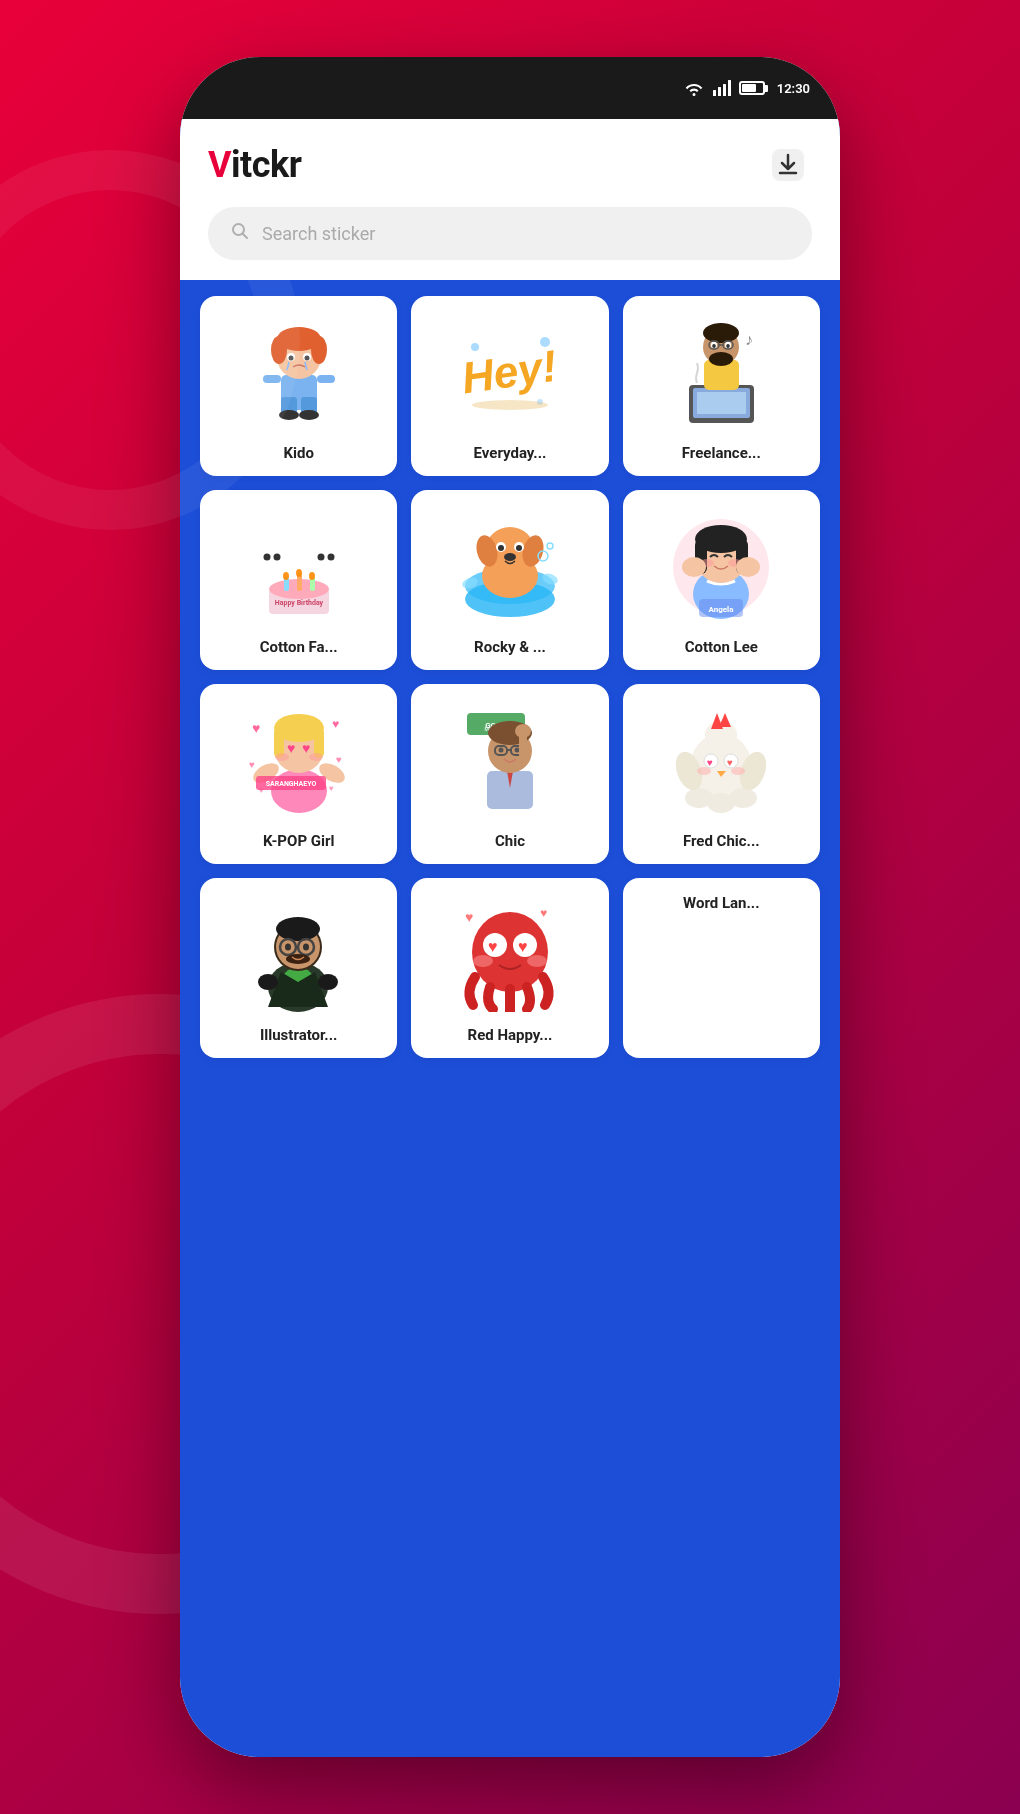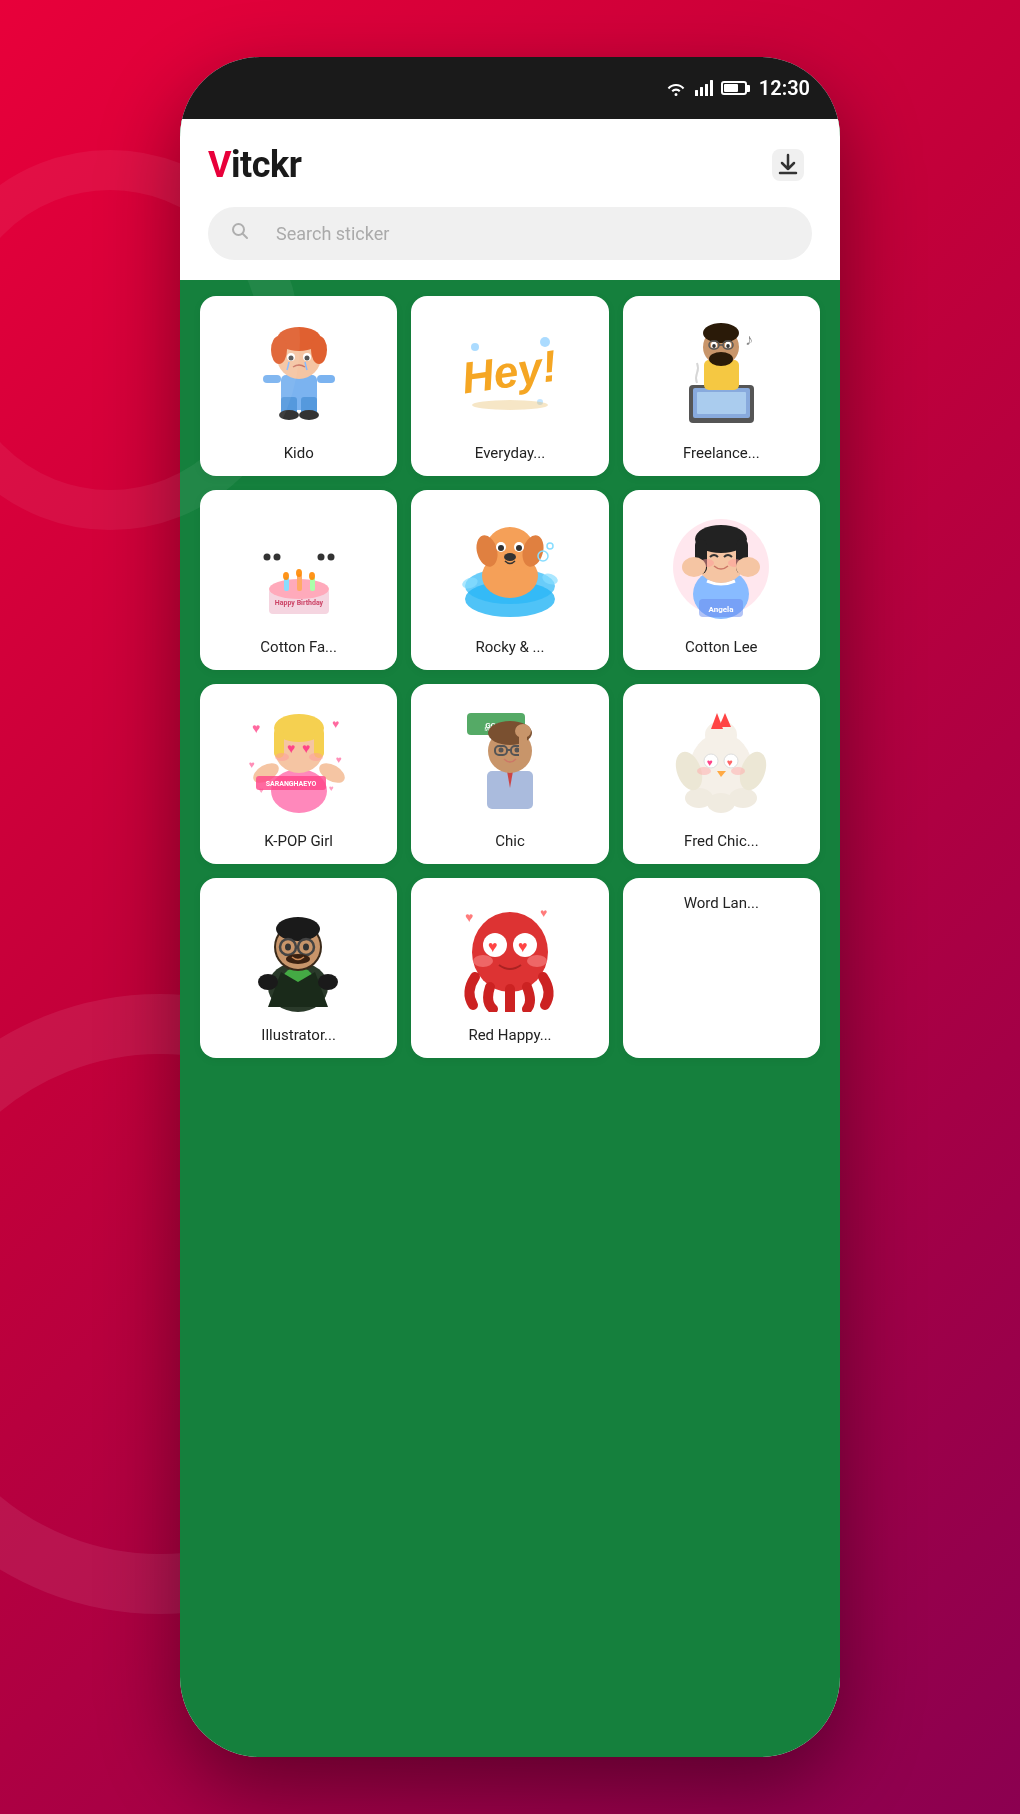--- a/index.html
+++ b/index.html
@@ -100,29 +100,29 @@
 
     .battery-fill {
       background: white;
       height: 100%;
       width: 70%;
       border-radius: 1px;
     }
 
     .status-time {
       color: white;
-      font-size: 20px;
+      font-size: 13px;
       font-weight: 600;
       margin-left: 4px;
     }
 
     
     .app-content {
       flex: 1;
-      background: #15803d;
+      background: #1d4ed8;
       overflow: hidden;
       display: flex;
       flex-direction: column;
     }
 
     
     .app-header {
       background: white;
       padding: 22px 28px 18px;
       display: flex;
@@ -157,21 +157,21 @@
       padding: 0 28px 20px;
       flex-shrink: 0;
     }
 
     .search-bar {
       background: #f0f0f0;
       border-radius: 30px;
       padding: 14px 22px;
       display: flex;
       align-items: center;
-      gap: 26px;
+      gap: 12px;
       cursor: text;
     }
 
     .search-icon-wrap {
       color: #888;
       font-size: 20px;
     }
 
     .search-placeholder {
       color: #aaa;
@@ -205,21 +205,21 @@
       height: 120px;
       display: flex;
       align-items: center;
       justify-content: center;
       margin-bottom: 12px;
       position: relative;
     }
 
     .sticker-label {
       font-size: 15px;
-      font-weight: 400;
+      font-weight: 700;
       color: #222;
       text-align: center;
     }
   </style>
 </head>
 <body>
 
 <div class="phone-outer">
 
   <div class="status-bar">

